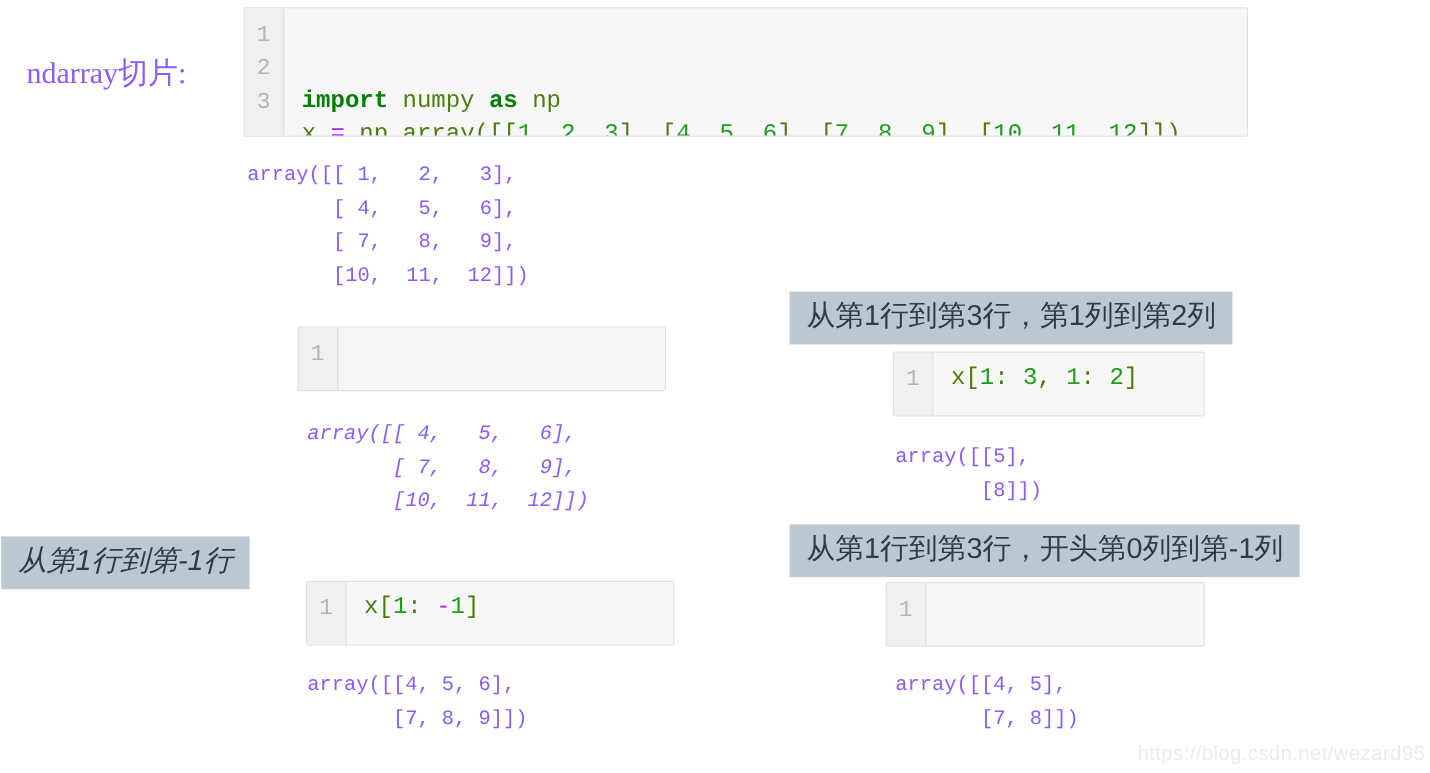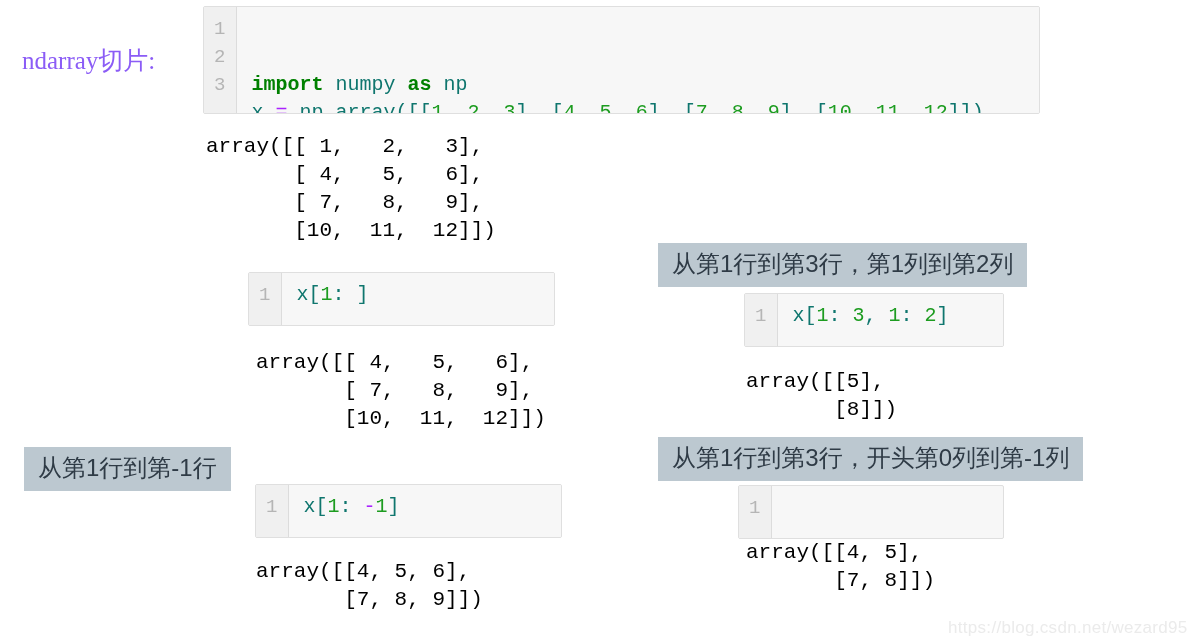--- a/index.html
+++ b/index.html
@@ -78,27 +78,27 @@
     white-space: pre;
     flex: 1 1 auto;
     box-sizing: border-box;
   }
   .codecell .code .ln { display: block; }
 
   
   .kw  { color: #008000; font-weight: bold; }
   .num { color: #1d9c20; }
   .op  { color: #aa22ff; }
-  .pl  { color: #0f766e; }
+  .pl  { color: #4d7c0f; }
 
   
   .output {
     font-family: "Liberation Mono", monospace;
-    font-size: 21px;
-    color: #000000;
+    font-size: 17px;
+    color: #8b5cf6;
     line-height: 28px;
     white-space: pre;
   }
 
   
   .watermark {
     font-family: "Liberation Sans", sans-serif;
     font-size: 17px;
     color: #ebebeb;
     white-space: nowrap;
@@ -126,28 +126,27 @@
   <div class="abs output" style="left:206px; top:133px;">array([[ 1,   2,   3],
        [ 4,   5,   6],
        [ 7,   8,   9],
        [10,  11,  12]])</div>
 
 
   <div class="abs codecell" style="left:248px; top:272px; width:307px; height:54px;">
     <div class="gutter">
       <div>1</div>
     </div>
-    <div class="code"><span class="pl">x[</span><span class="num">1</span><span class="pl">: ]</span></div>
   </div>
 
-  <div class="abs output" style="left:256px; top:349px;">array([[ 4,   5,   6],
+  <div class="abs output" style="left:256px; top:349px;font-style:italic;">array([[ 4,   5,   6],
        [ 7,   8,   9],
        [10,  11,  12]])</div>
 
-  <div class="abs caption" style="left:24px; top:447px;">从第1行到第-1行</div>
+  <div class="abs caption" style="left:1px; top:447px;font-style:italic;">从第1行到第-1行</div>
 
   <div class="abs codecell" style="left:255px; top:484px; width:307px; height:54px;">
     <div class="gutter">
       <div>1</div>
     </div>
     <div class="code"><span class="pl">x[</span><span class="num">1</span><span class="pl">: </span><span class="op">-</span><span class="num">1</span><span class="pl">]</span></div>
   </div>
 
   <div class="abs output" style="left:256px; top:558px;font-family:Liberation Mono, monospace;">array([[4, 5, 6],
        [7, 8, 9]])</div>
@@ -165,18 +164,18 @@
        [8]])</div>
 
   <div class="abs caption" style="left:658px; top:437px;">从第1行到第3行，开头第0列到第-1列</div>
 
   <div class="abs codecell" style="left:738px; top:485px; width:266px; height:54px;">
     <div class="gutter">
       <div>1</div>
     </div>
   </div>
 
-  <div class="abs output" style="left:746px; top:539px;">array([[4, 5],
+  <div class="abs output" style="left:746px; top:558px;">array([[4, 5],
        [7, 8]])</div>
 
   <div class="abs watermark" style="left:948px; top:618px;">https://blog.csdn.net/wezard95</div>
 
 </div>
 
 </body></html>

